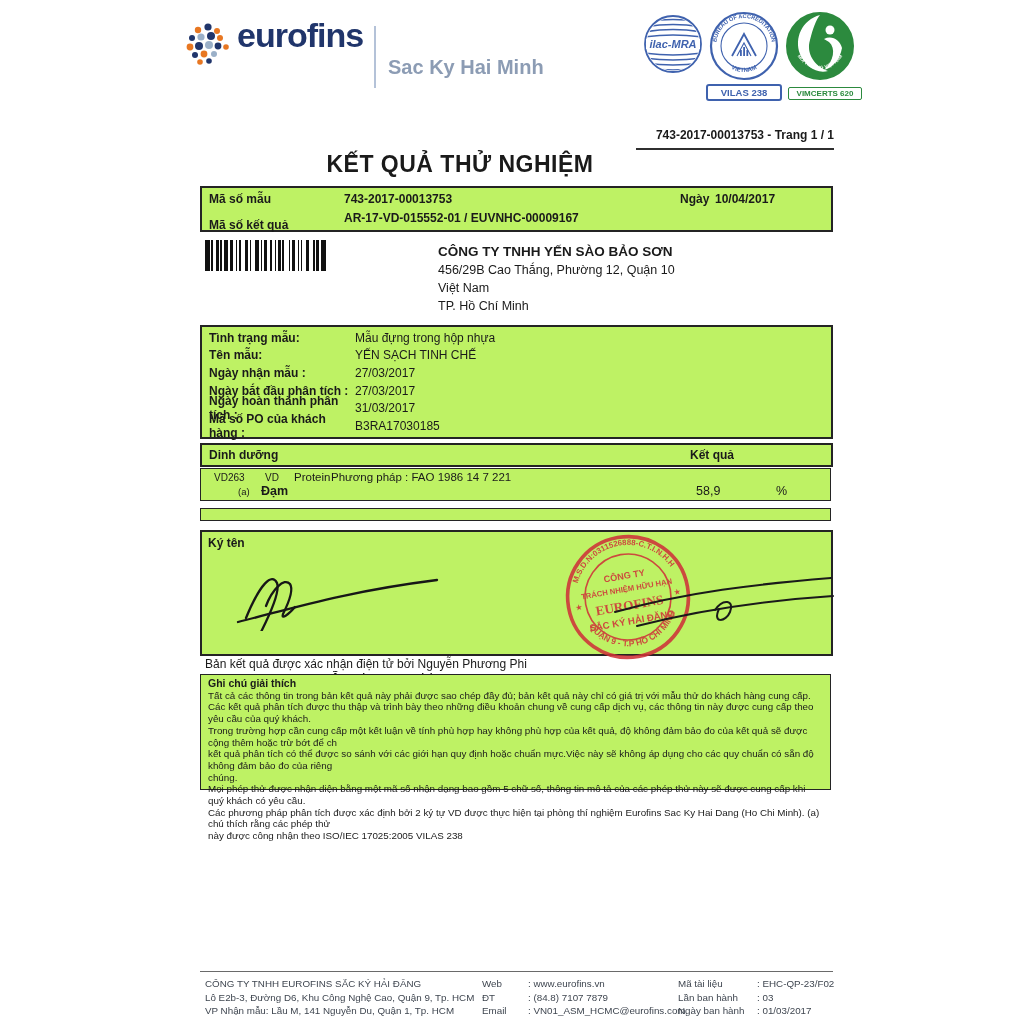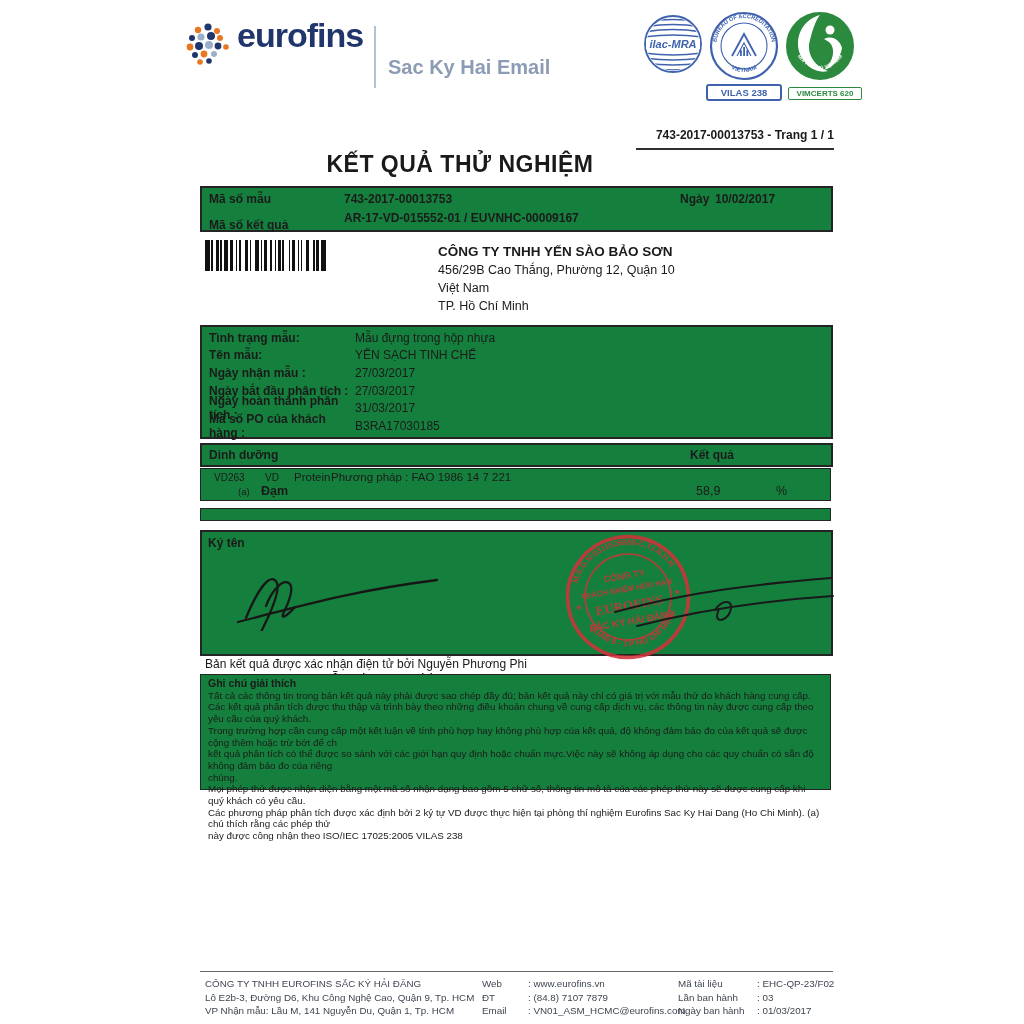--- a/index.html
+++ b/index.html
@@ -18,21 +18,21 @@
   .vilas{left:706px;top:84px;width:72px;font-size:9.5px;color:#3f62ae;border:2px solid #3f62ae;
          border-radius:3px;padding:1px 0;}
   .vimcerts{left:788px;top:87px;width:64px;font-size:8px;color:#2c8a3e;border:1.5px solid #2c8a3e;
          border-radius:2px;padding:1px 4px;}
 
   .page-ref{position:absolute;left:636px;top:128px;width:198px;text-align:right;
             font-size:12px;font-weight:bold;border-bottom:2px solid #2f2f2f;padding-bottom:6px;}
   .doc-title{position:absolute;left:200px;top:151px;width:520px;text-align:center;
              font-size:23px;font-weight:bold;letter-spacing:0.5px;}
 
-  .box{position:absolute;left:200px;width:629px;border:2px solid #242424;background:#15803d;}
+  .box{position:absolute;left:200px;width:629px;border:2px solid #242424;background:#bef264;}
   .box1{top:186px;height:42px;}
   .b1-lab{position:absolute;font-size:12px;font-weight:bold;}
   .box2{top:325px;height:108px;padding-top:2px;}
   .kv-row{display:flex;height:17.6px;align-items:center;padding-left:7px;font-size:12px;}
   .kv-row .k{width:146px;font-weight:bold;}
   .res-head{top:443px;height:20px;}
   .res-box{top:468px;height:31px;border-width:1.5px;}
   .empty-bar{top:508px;height:11px;border-width:1.5px;}
   .sig-box{top:530px;height:122px;}
   .notes-box{top:674px;height:108px;border-width:1.5px;font-size:9.8px;line-height:11.7px;
@@ -70,21 +70,21 @@
     <circle cx="32" cy="24" r="3.4" fill="#20356b"></circle>
     <circle cx="40" cy="25" r="2.8" fill="#e87722"></circle>
     <circle cx="9" cy="33" r="3.0" fill="#20356b"></circle>
     <circle cx="18" cy="32" r="3.4" fill="#e87722"></circle>
     <circle cx="28" cy="32" r="3.0" fill="#9bb0c8"></circle>
     <circle cx="14" cy="40" r="2.8" fill="#e87722"></circle>
     <circle cx="23" cy="39" r="2.8" fill="#20356b"></circle>
   </svg>
   <span class="brand-text">eurofins</span>
   <div class="brand-divider"></div>
-  <span class="brand-sub">Sac Ky Hai Email</span>
+  <span class="brand-sub">Sac Ky Hai Minh</span>
 
   <svg class="abs" style="left:642px;top:13px" width="62" height="62" viewBox="0 0 62 62">
     <defs>
         <clipPath id="ilacClip">
           <circle cx="31" cy="31" r="26.5"></circle>
         </clipPath>
       </defs>
     <circle cx="31" cy="31" r="28" fill="#fff" stroke="#3f62ae" stroke-width="1.8"></circle>
     <g clip-path="url(#ilacClip)" stroke="#3f62ae" stroke-width="1.6" fill="none">
       <path d="M2,9 Q31,4 60,9"></path>
@@ -135,21 +135,21 @@
   </svg>
   <div class="badge-label vimcerts">VIMCERTS 620</div>
 
   <div class="page-ref">743-2017-00013753 - Trang 1 / 1</div>
   <div class="doc-title">KẾT QUẢ THỬ NGHIỆM</div>
 
   <div class="box box1">
     <span class="b1-lab" style="left:7px;top:4px">Mã số mẫu</span>
     <span class="b1-lab" style="left:142px;top:4px">743-2017-00013753</span>
     <span class="b1-lab" style="left:478px;top:4px">Ngày</span>
-    <span class="b1-lab" style="left:513px;top:4px">10/02/2017</span>
+    <span class="b1-lab" style="left:513px;top:4px">10/04/2017</span>
     <span class="b1-lab" style="left:7px;top:30px">Mã số kết quả</span>
     <span class="b1-lab" style="left:142px;top:23px">AR-17-VD-015552-01 / EUVNHC-00009167</span>
   </div>
 
   <div class="barcode" id="barcode">
       <div style="width: 4.65px; background: rgb(17, 17, 17);"></div>
       <div style="width: 1.55px; background: transparent;"></div>
       <div style="width: 1.55px; background: rgb(17, 17, 17);"></div>
       <div style="width: 3.1px; background: transparent;"></div>
       <div style="width: 3.1px; background: rgb(17, 17, 17);"></div>

